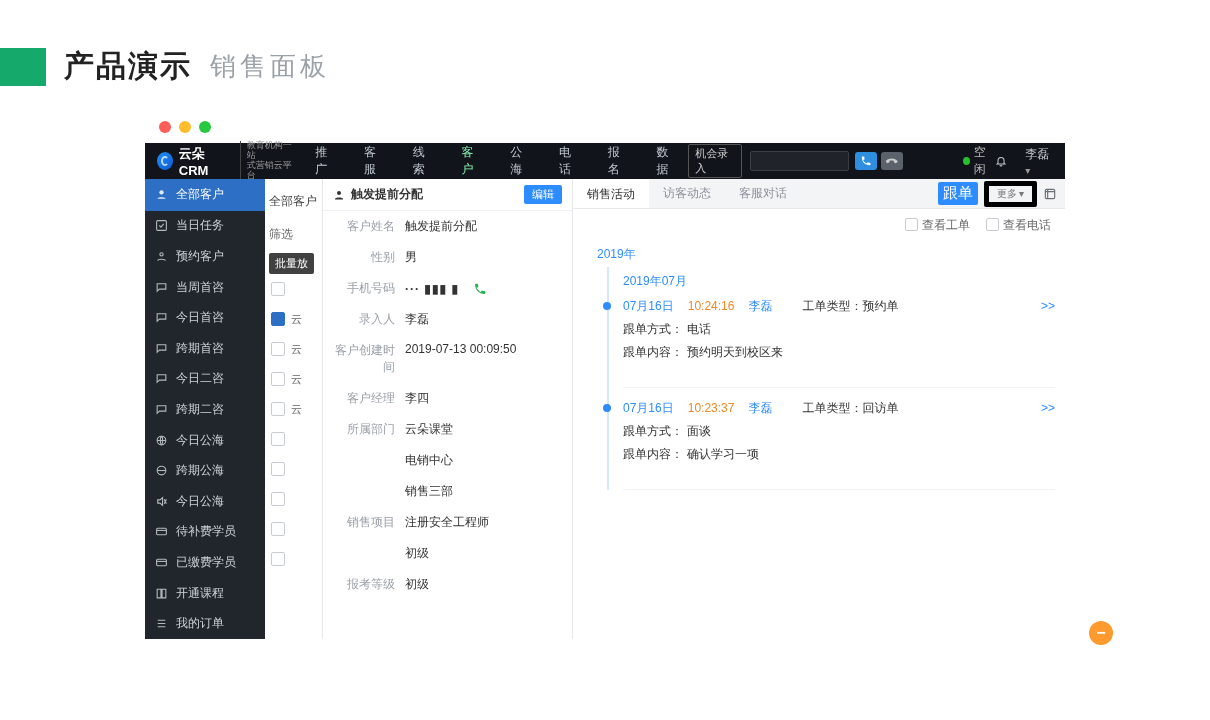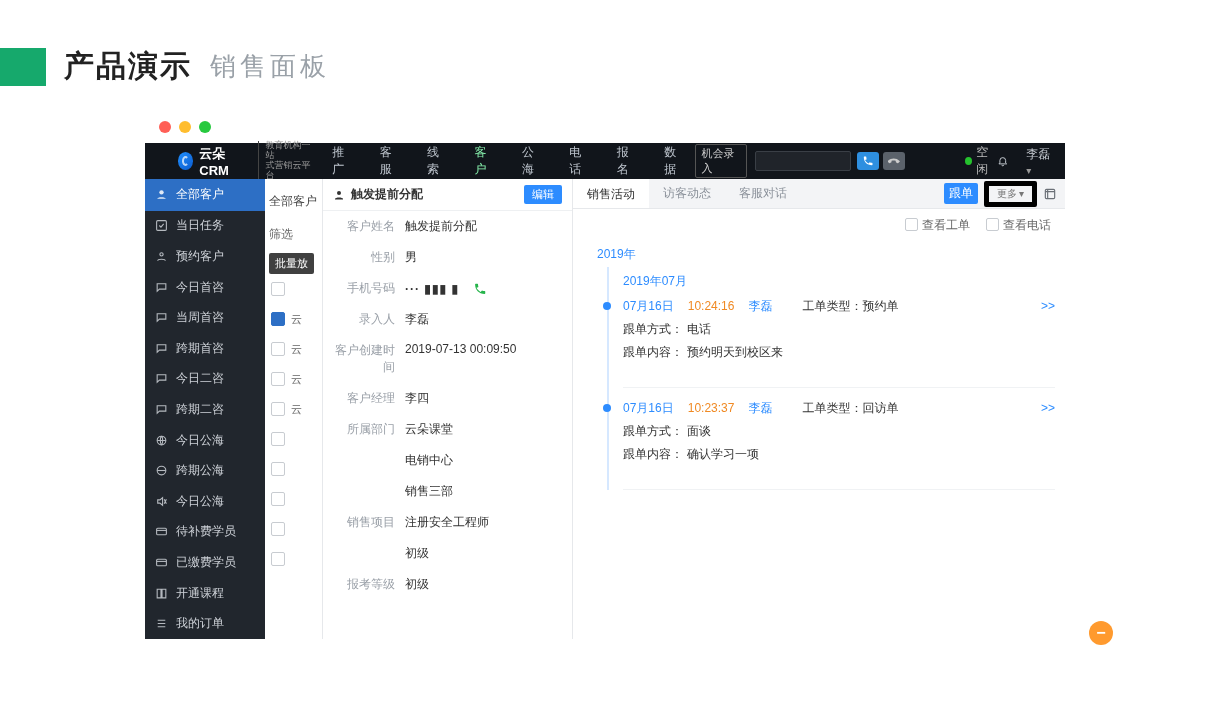--- a/index.html
+++ b/index.html
@@ -11,21 +11,21 @@
   .page-title1 { font-size:30px; font-weight:800; color:#222; letter-spacing:2px; }
   .page-title2 { font-size:26px; color:#9aa1a8; margin-left:18px; letter-spacing:4px; font-weight:400; }
 
   
   .window-wrap { width:920px; margin:24px auto 0; position:relative; }
   .traffic { display:flex; gap:8px; padding:10px 14px; }
   .traffic span { width:12px; height:12px; border-radius:50%; display:inline-block; }
   .tl-red{background:#ff5f56;} .tl-yellow{background:#ffbd2e;} .tl-green{background:#27c93f;}
 
   .topbar { background:#11151b; color:#d8dbe0; height:36px; display:flex; align-items:center; padding:0 12px; font-size:12px; }
-  .logo { display:flex; align-items:center; gap:6px; margin-right:6px;margin-left:21px; }
+  .logo { display:flex; align-items:center; gap:6px; margin-right:6px; }
   .logo-icon { width:18px; height:18px; border-radius:50%; background:linear-gradient(135deg,#1f8fff,#0c5ccf); position:relative; }
   .logo-icon:before{content:'';position:absolute;inset:4px;border:2px solid rgba(255,255,255,.7);border-right-color:transparent;border-radius:50%;}
   .logo-txt { font-weight:700; color:#fff; font-size:13px; }
   .logo-sub { border-left:1px solid #444; margin-left:6px; padding-left:6px; font-size:9px; color:#999; line-height:1.1; }
 
   .topnav { display:flex; gap:16px; margin-left:8px; }
   .topnav a { color:#bfc6cf; font-size:12px; padding:4px 7px; border-radius:2px; cursor:pointer; }
   .topnav a.active { color:#86efac; }
   .entry-box { border:1px solid #555; padding:1px 6px; border-radius:2px; margin-left:6px; font-size:11px; color:#ccc; }
   .searchbox { margin-left:8px; width:110px; height:20px; background:#20242a; border:1px solid #3a3f46; border-radius:2px; }
@@ -67,21 +67,21 @@
   .phone-line{display:flex;align-items:center;gap:14px;}
   .phone-dots{letter-spacing:1px;font-weight:700;color:#333;}
   .phone-ico{color:#26b44b;}
 
   
   .activity{flex:1;background:#fff;font-size:12px;color:#333;display:flex;flex-direction:column;}
   .tabs{display:flex;align-items:center;background:#f3f4f6;height:30px;border-bottom:1px solid #e6e8eb;}
   .tab{padding:0 14px;height:100%;display:flex;align-items:center;color:#8a9099;cursor:pointer;font-size:12px;}
   .tab.active{background:#fff;color:#333;border-top:2px solid #fff;}
   .tabs-right{margin-left:auto;display:flex;align-items:center;gap:6px;padding-right:8px;}
-  .pill-blue{background:#2d8cff;color:#fff;font-size:12px;padding:2px 5px;border-radius:2px;}
+  .pill-blue{background:#2d8cff;color:#fff;font-size:15px;padding:2px 5px;border-radius:2px;}
   .pill-gray{border:5px solid #000000;color:#777;font-size:10px;padding:1px 8px;border-radius:2px;display:flex;align-items:center;gap:2px;}
   .sheet-ico{width:14px;height:14px;}
 
   .filters-row{display:flex;justify-content:flex-end;gap:16px;padding:8px 14px;color:#666;}
   .chkbox{width:13px;height:13px;border:1px solid #c8ccd1;border-radius:2px;display:inline-block;margin-right:4px;vertical-align:-2px;}
 
   .timeline{padding:4px 10px 10px 24px;position:relative;}
   .year{color:#2d8cff;font-size:12px;margin-bottom:10px;}
   .month{color:#2d8cff;font-size:12px;margin:6px 0 8px 26px;position:relative;}
   .month:before{content:'';position:absolute;left:-16px;top:-6px;bottom:-200px;width:2px;background:#d6e8ff;}
@@ -182,27 +182,27 @@
           <svg class="side-ico" viewBox="0 0 24 24" fill="none" stroke="#cfd3d9" stroke-width="2">
             <circle cx="12" cy="8" r="3"></circle>
             <path d="M5 20c0-4 14-4 14 0"></path>
           </svg>
           <span>预约客户</span>
         </div>
       <div class="side-item">
           <svg class="side-ico" viewBox="0 0 24 24" fill="none" stroke="#cfd3d9" stroke-width="2">
             <path d="M4 5h16v10H8l-4 4z"></path>
           </svg>
+          <span>当周首咨</span>
+        </div>
+      <div class="side-item">
+          <svg class="side-ico" viewBox="0 0 24 24" fill="none" stroke="#cfd3d9" stroke-width="2">
+            <path d="M4 5h16v10H8l-4 4z"></path>
+          </svg>
           <span>今日首咨</span>
-        </div>
-      <div class="side-item">
-          <svg class="side-ico" viewBox="0 0 24 24" fill="none" stroke="#cfd3d9" stroke-width="2">
-            <path d="M4 5h16v10H8l-4 4z"></path>
-          </svg>
-          <span>当周首咨</span>
         </div>
       <div class="side-item">
           <svg class="side-ico" viewBox="0 0 24 24" fill="none" stroke="#cfd3d9" stroke-width="2">
             <path d="M4 5h16v10H8l-4 4z"></path>
           </svg>
           <span>跨期首咨</span>
         </div>
       <div class="side-item">
           <svg class="side-ico" viewBox="0 0 24 24" fill="none" stroke="#cfd3d9" stroke-width="2">
             <path d="M4 5h16v10H8l-4 4z"></path>

